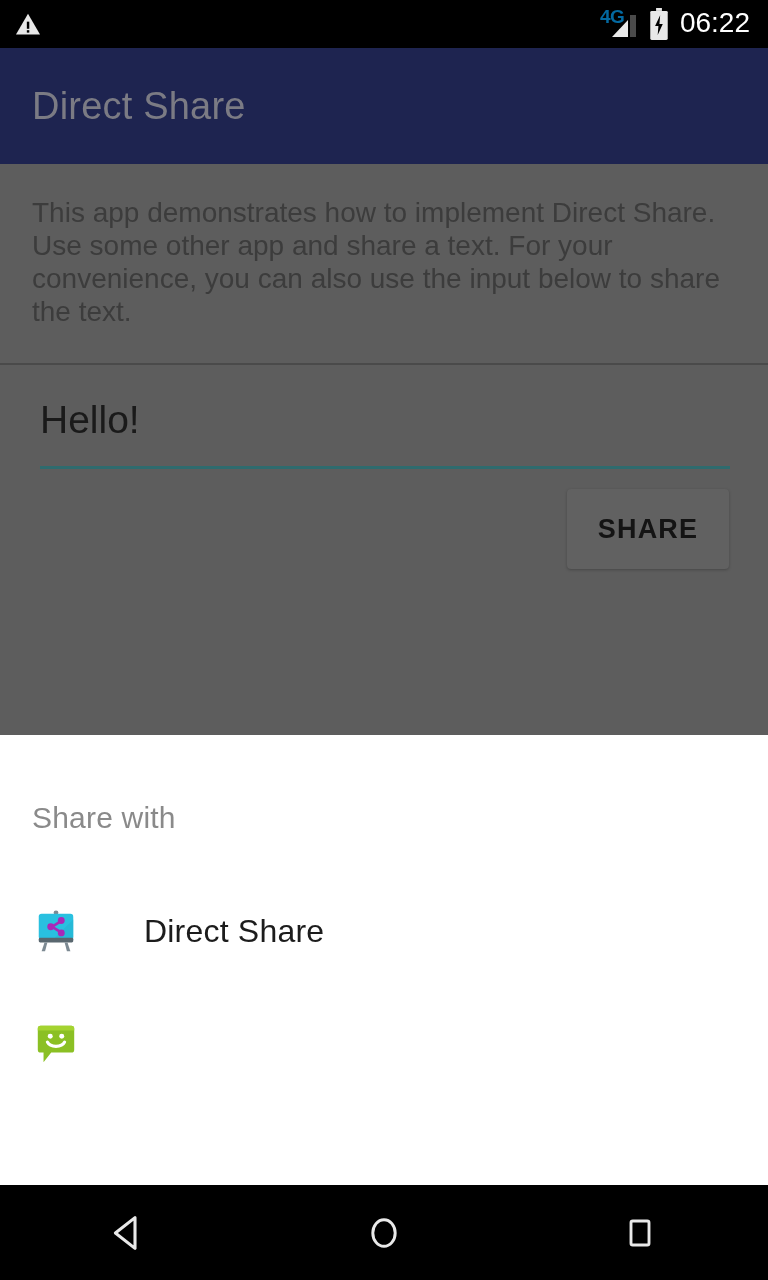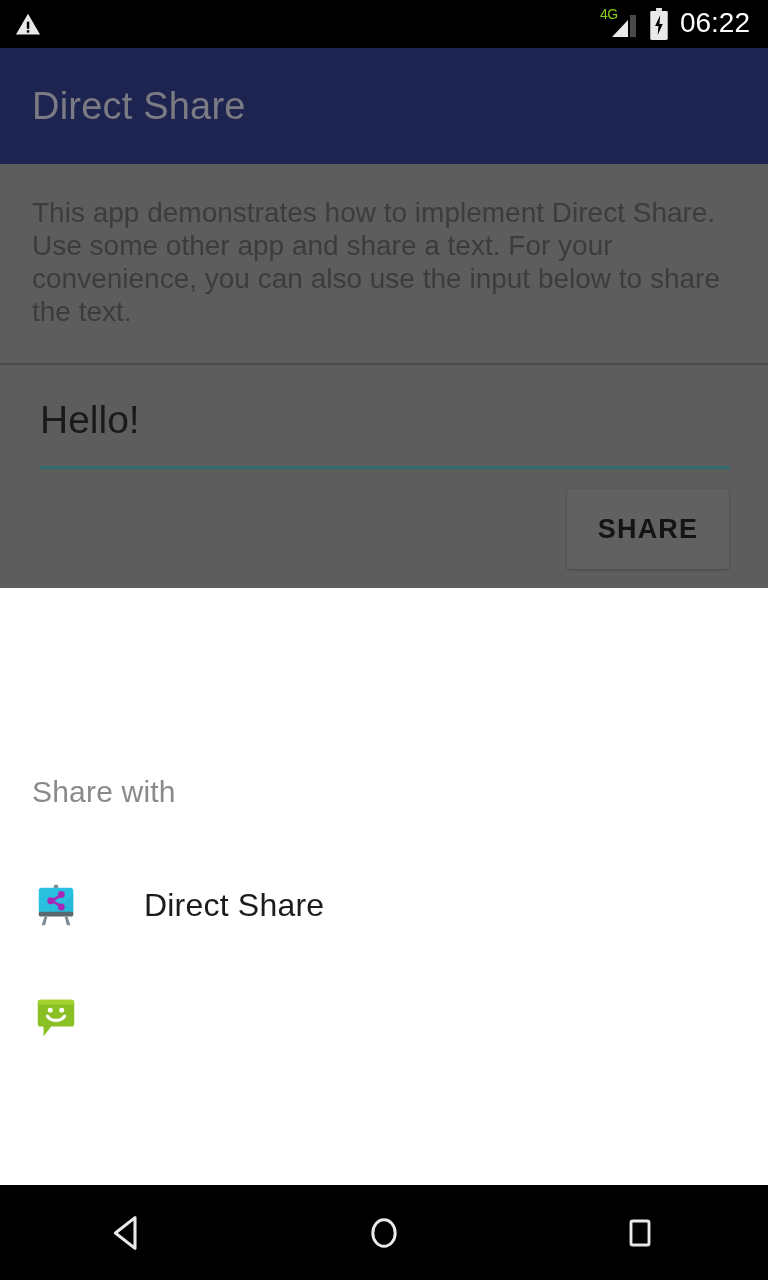--- a/index.html
+++ b/index.html
@@ -36,25 +36,25 @@
   .sb-right { display: flex; align-items: center; gap: 10px; }
   .warn-icon { width: 28px; height: 28px; display: block; }
   .signal-wrap {
     position: relative;
     width: 38px; height: 30px;
     display: block;
   }
   .sig-label {
     position: absolute;
     top: -2px; left: 0;
-    font-size: 14px;
-    color: #84cc16;
+    font-size: 19px;
+    color: #0369a1;
     line-height: 1;
     letter-spacing: -0.5px;
-    font-weight: 400;
+    font-weight: 700;
   }
   .sig-tri { position: absolute; bottom: 2px; right: 0; width: 26px; height: 22px; }
   .batt { width: 22px; height: 32px; display: block; }
   .clock {
     font-size: 28px;
     color: #ffffff;
     line-height: 1;
     letter-spacing: 0px;
     font-weight: 400;
     padding-bottom: 2px;
@@ -75,21 +75,21 @@
     font-size: 38px;
     padding-left: 32px;
     letter-spacing: 0.2px;
   }
 
   
   .content {
     position: absolute;
     top: 164px; left: 0;
     width: 768px;
-    height: 424px;
+    height: 571px;
     background: #5d5d5d;
   }
   .desc {
     position: absolute;
     top: 32px; left: 32px;
     width: 690px;
     color: #3c3c3c;
     font-size: 28px;
     line-height: 33px;
   }
@@ -135,21 +135,21 @@
     color: #141414;
     font-size: 27px;
     font-weight: bold;
     letter-spacing: 1.2px;
     font-family: "Liberation Sans", sans-serif;
   }
 
   
   .sheet {
     position: absolute;
-    top: 735px; left: 0;
+    top: 761px; left: 0;
     width: 768px;
     height: 473px;
     background: #ffffff;
   }
   .sheet-title {
     position: absolute;
     top: 40px; left: 32px;
     color: #8a8a8a;
     font-size: 30px;
     letter-spacing: 0.2px;

